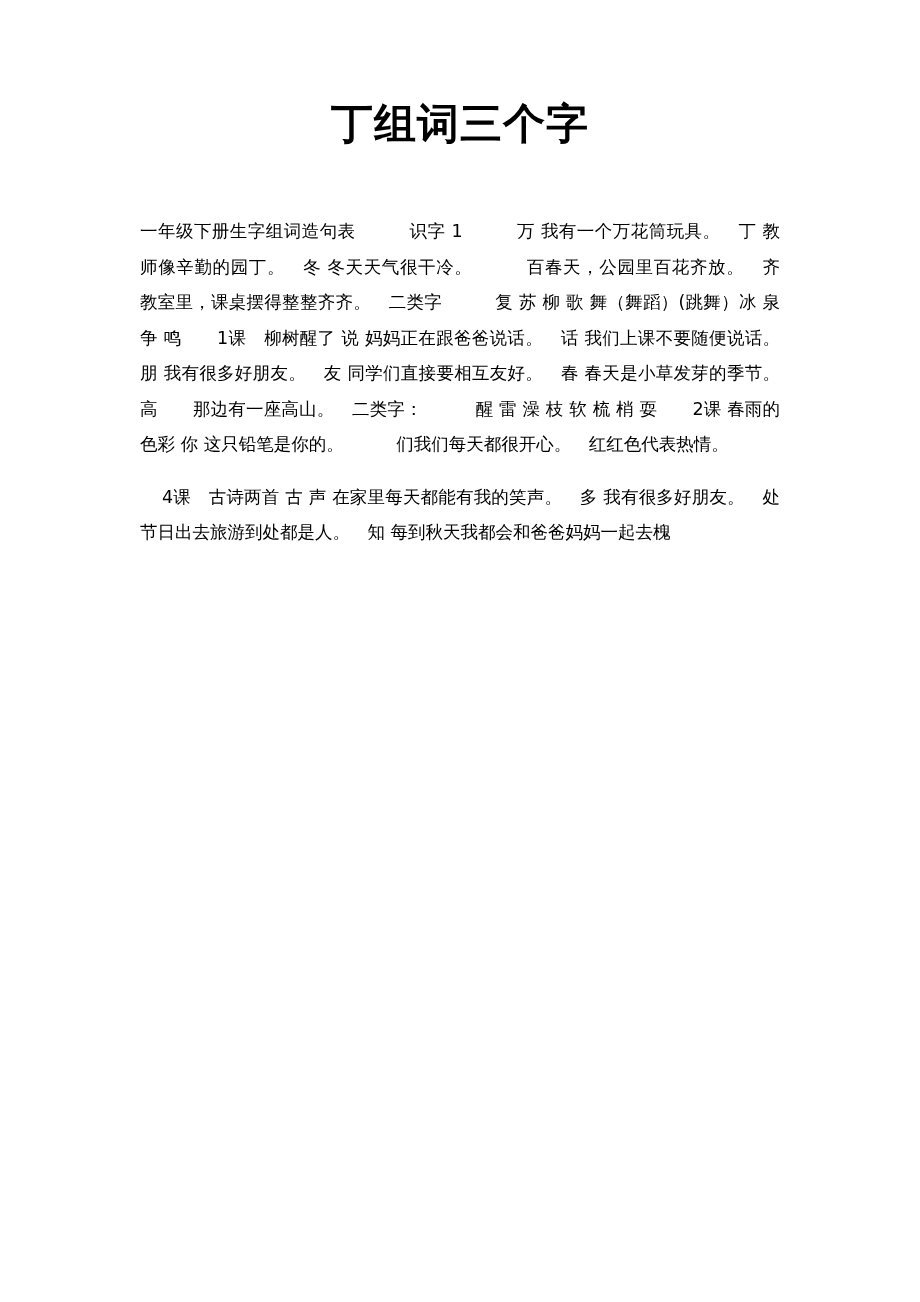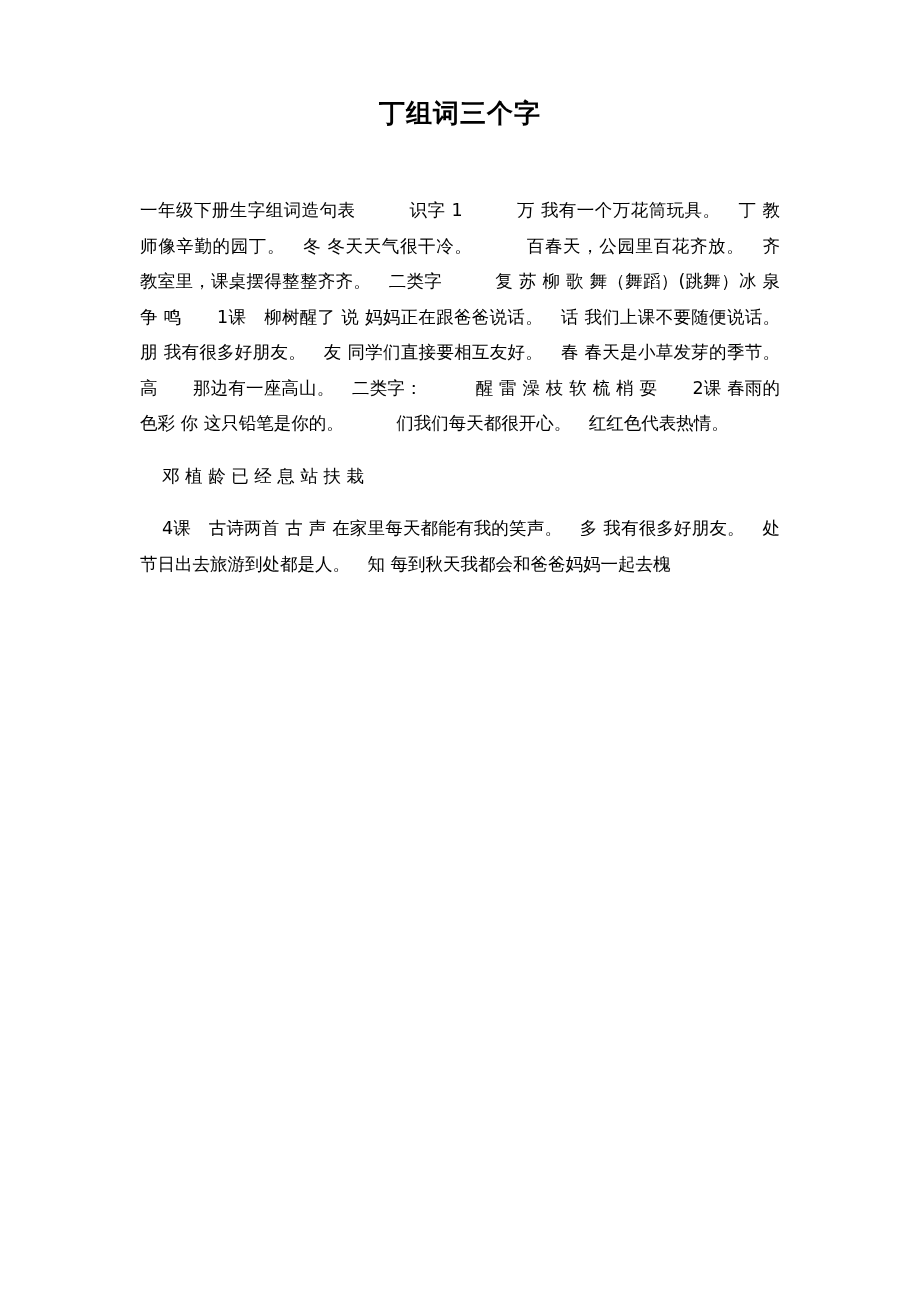--- a/index.html
+++ b/index.html
@@ -16,21 +16,21 @@
   }
   .page {
     position: relative;
     width: 920px;
     height: 1302px;
     box-sizing: border-box;
     padding: 0;
   }
   .doc-title {
     text-align: center;
-    font-size: 26px;
+    font-size: 42px;
     font-weight: bold;
     letter-spacing: 1px;
     margin: 0;
     padding-top: 96px;
     padding-bottom: 0;
     font-family: "DejaVu Serif", "Liberation Serif", serif;
   }
   .body-area {
     padding: 0 140px 0 140px;
     margin-top: 62px;
@@ -49,16 +49,15 @@
     text-indent: 22px;
   }
 </style>
 </head>
 <body>
 
 <div class="page">
   <h1 class="doc-title">丁组词三个字</h1>
   <div class="body-area">
     <p class="para">一年级下册生字组词造句表　　　识字 1　　　万 我有一个万花筒玩具。　丁 教师像辛勤的园丁。　冬 冬天天气很干冷。　　　百春天，公园里百花齐放。　齐 教室里，课桌摆得整整齐齐。　二类字　　　复 苏 柳 歌 舞（舞蹈）(跳舞）冰 泉 争 鸣　　1课　柳树醒了 说 妈妈正在跟爸爸说话。　话 我们上课不要随便说话。　朋 我有很多好朋友。　友 同学们直接要相互友好。　春 春天是小草发芽的季节。　高　　那边有一座高山。　二类字：　　　醒 雷 澡 枝 软 梳 梢 耍　　2课 春雨的色彩 你 这只铅笔是你的。　　　们我们每天都很开心。　红红色代表热情。</p>
-    <p class="para small-indent">邓 植 龄 已 经 息 站 扶 栽</p>
     <p class="para small-indent">4课　古诗两首 古 声 在家里每天都能有我的笑声。　多 我有很多好朋友。　处 节日出去旅游到处都是人。　知 每到秋天我都会和爸爸妈妈一起去槐</p>
   </div>
 </div>
 
 </body></html>

